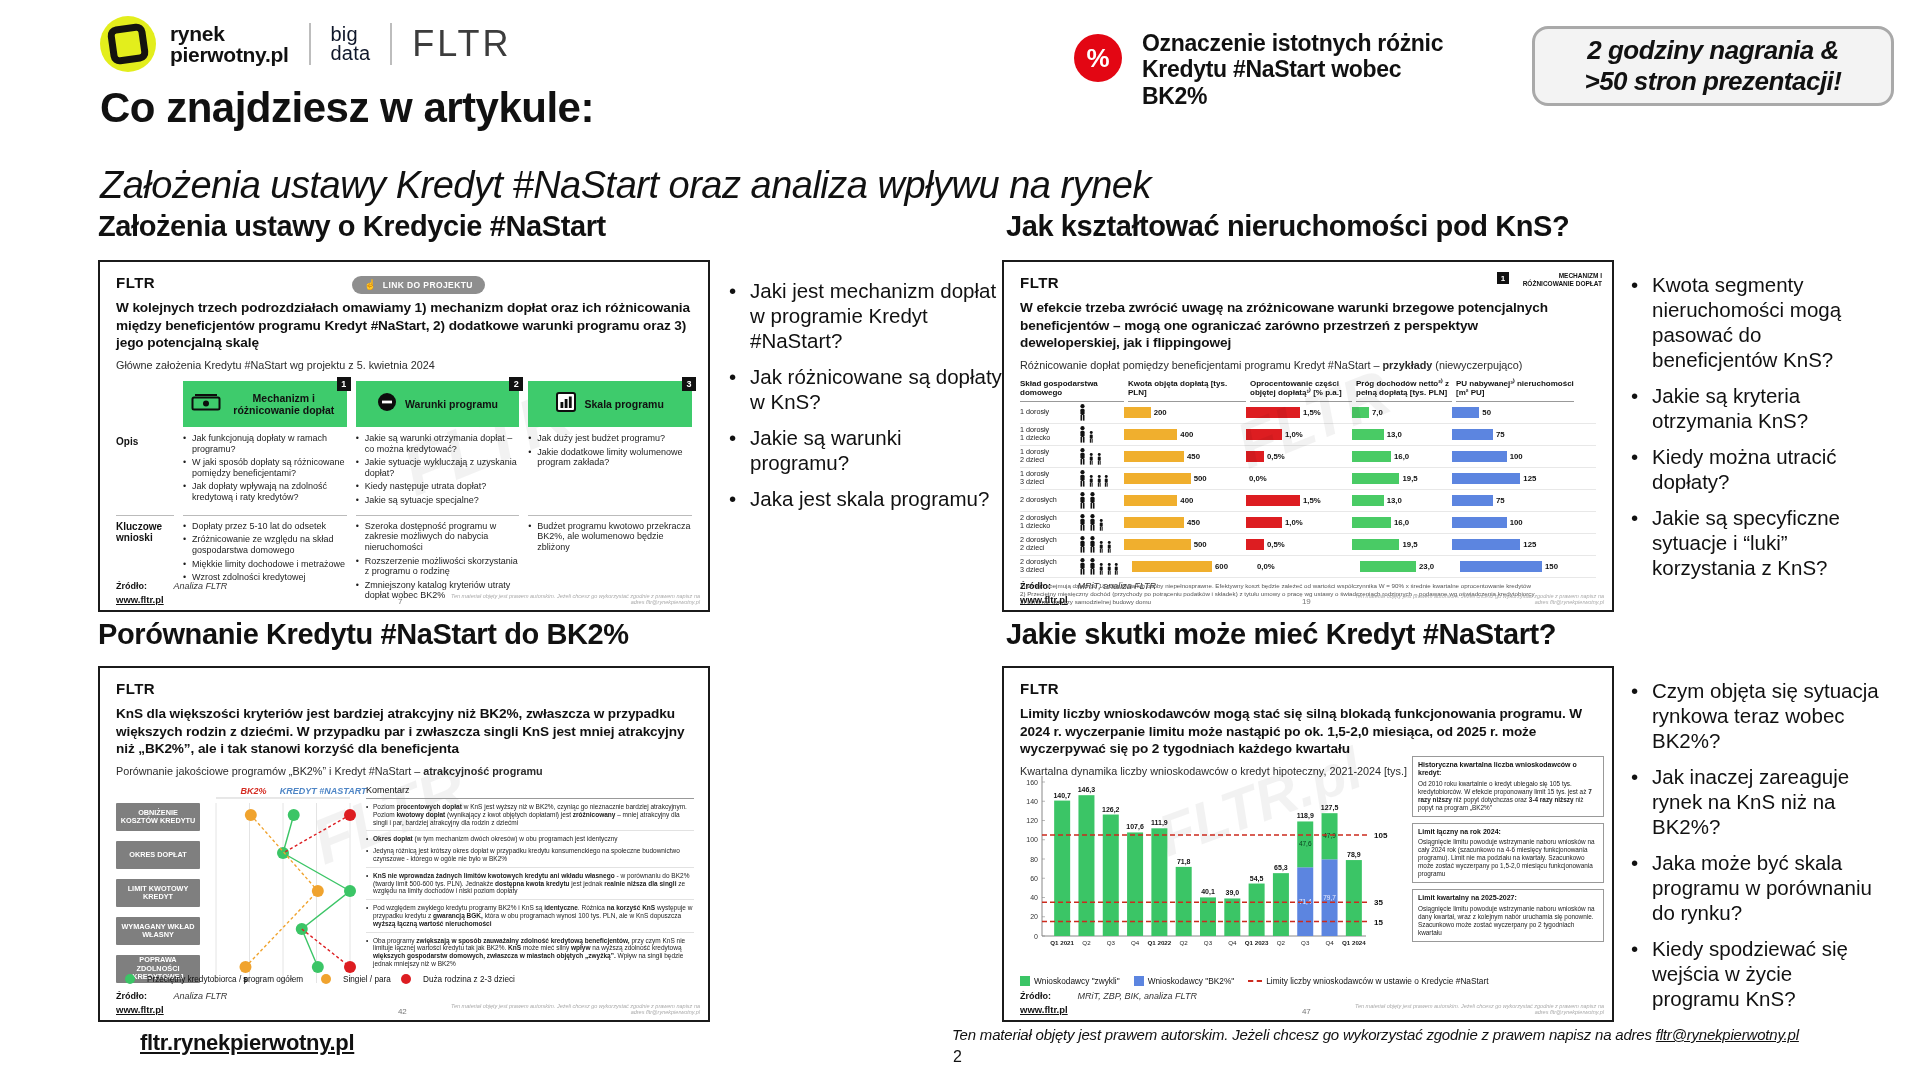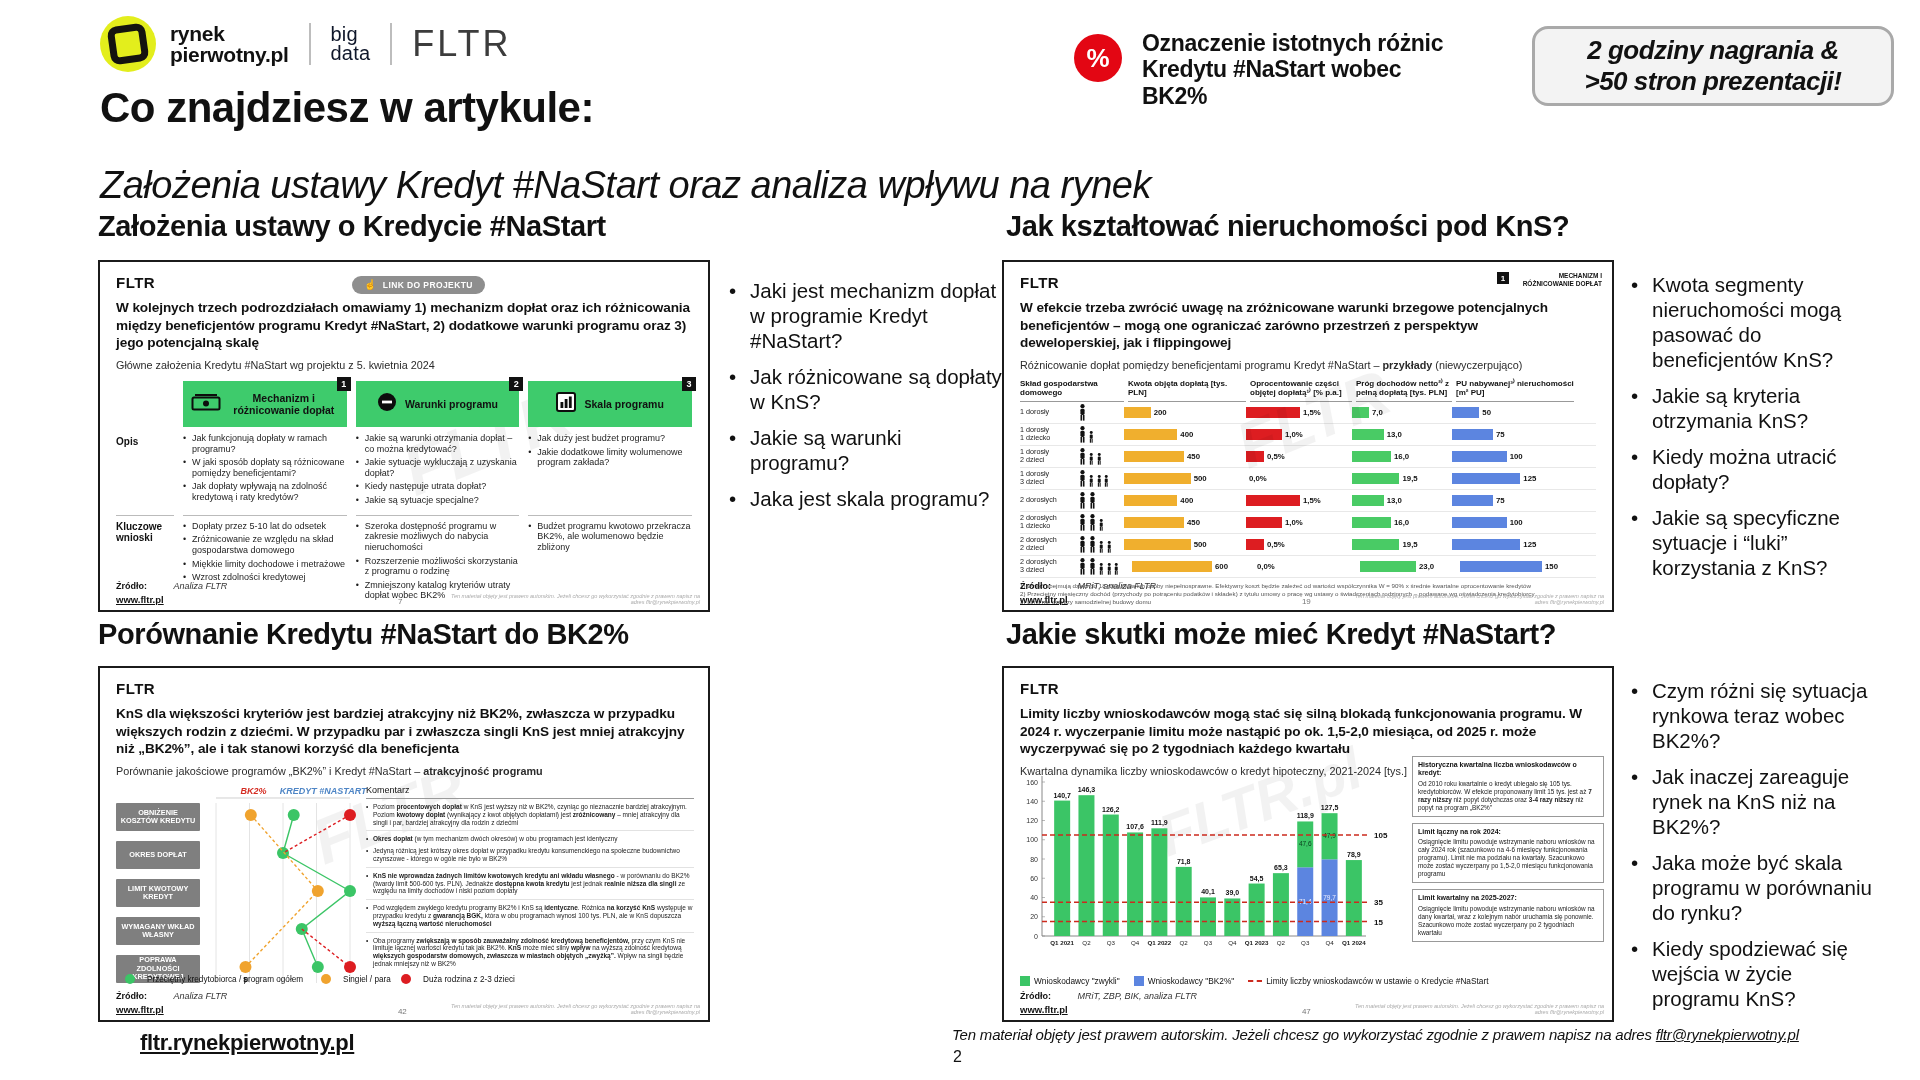--- a/index.html
+++ b/index.html
@@ -146,21 +146,21 @@
       <li class="qbi">Jakie są warunki programu?</li>
       <li class="qbi">Jaka jest skala programu?</li>
     </ul>
   <ul class="qb" style="left:1628px;top:272px;width:252px;">
       <li class="qbi">Kwota segmenty nieruchomości mogą pasować do beneficjentów KnS?</li>
       <li class="qbi">Jakie są kryteria otrzymania KnS?</li>
       <li class="qbi">Kiedy można utracić dopłaty?</li>
       <li class="qbi">Jakie są specyficzne sytuacje i “luki” korzystania z KnS?</li>
     </ul>
   <ul class="qb" style="left:1628px;top:678px;width:252px;">
-      <li class="qbi">Czym różni się sytuacja rynkowa teraz wobec BK2%?</li>
+      <li class="qbi">Czym objęta się sytuacja rynkowa teraz wobec BK2%?</li>
       <li class="qbi">Jak inaczej zareaguje rynek na KnS niż na BK2%?</li>
       <li class="qbi">Jaka może być skala programu w porównaniu do rynku?</li>
       <li class="qbi">Kiedy spodziewać się wejścia w życie programu KnS?</li>
     </ul>
 
   <div class="slide" id="s0" style="left:98px;top:260px;width:612px;height:352px;">
     <div class="wm" style="left:300px;top:140px;font-size:70px;transform:rotate(-22deg);">FLTR</div>
     <div class="s-brand">FLTR</div>
     <div class="link-pill">
       <span class="pill-hand">☝</span>

